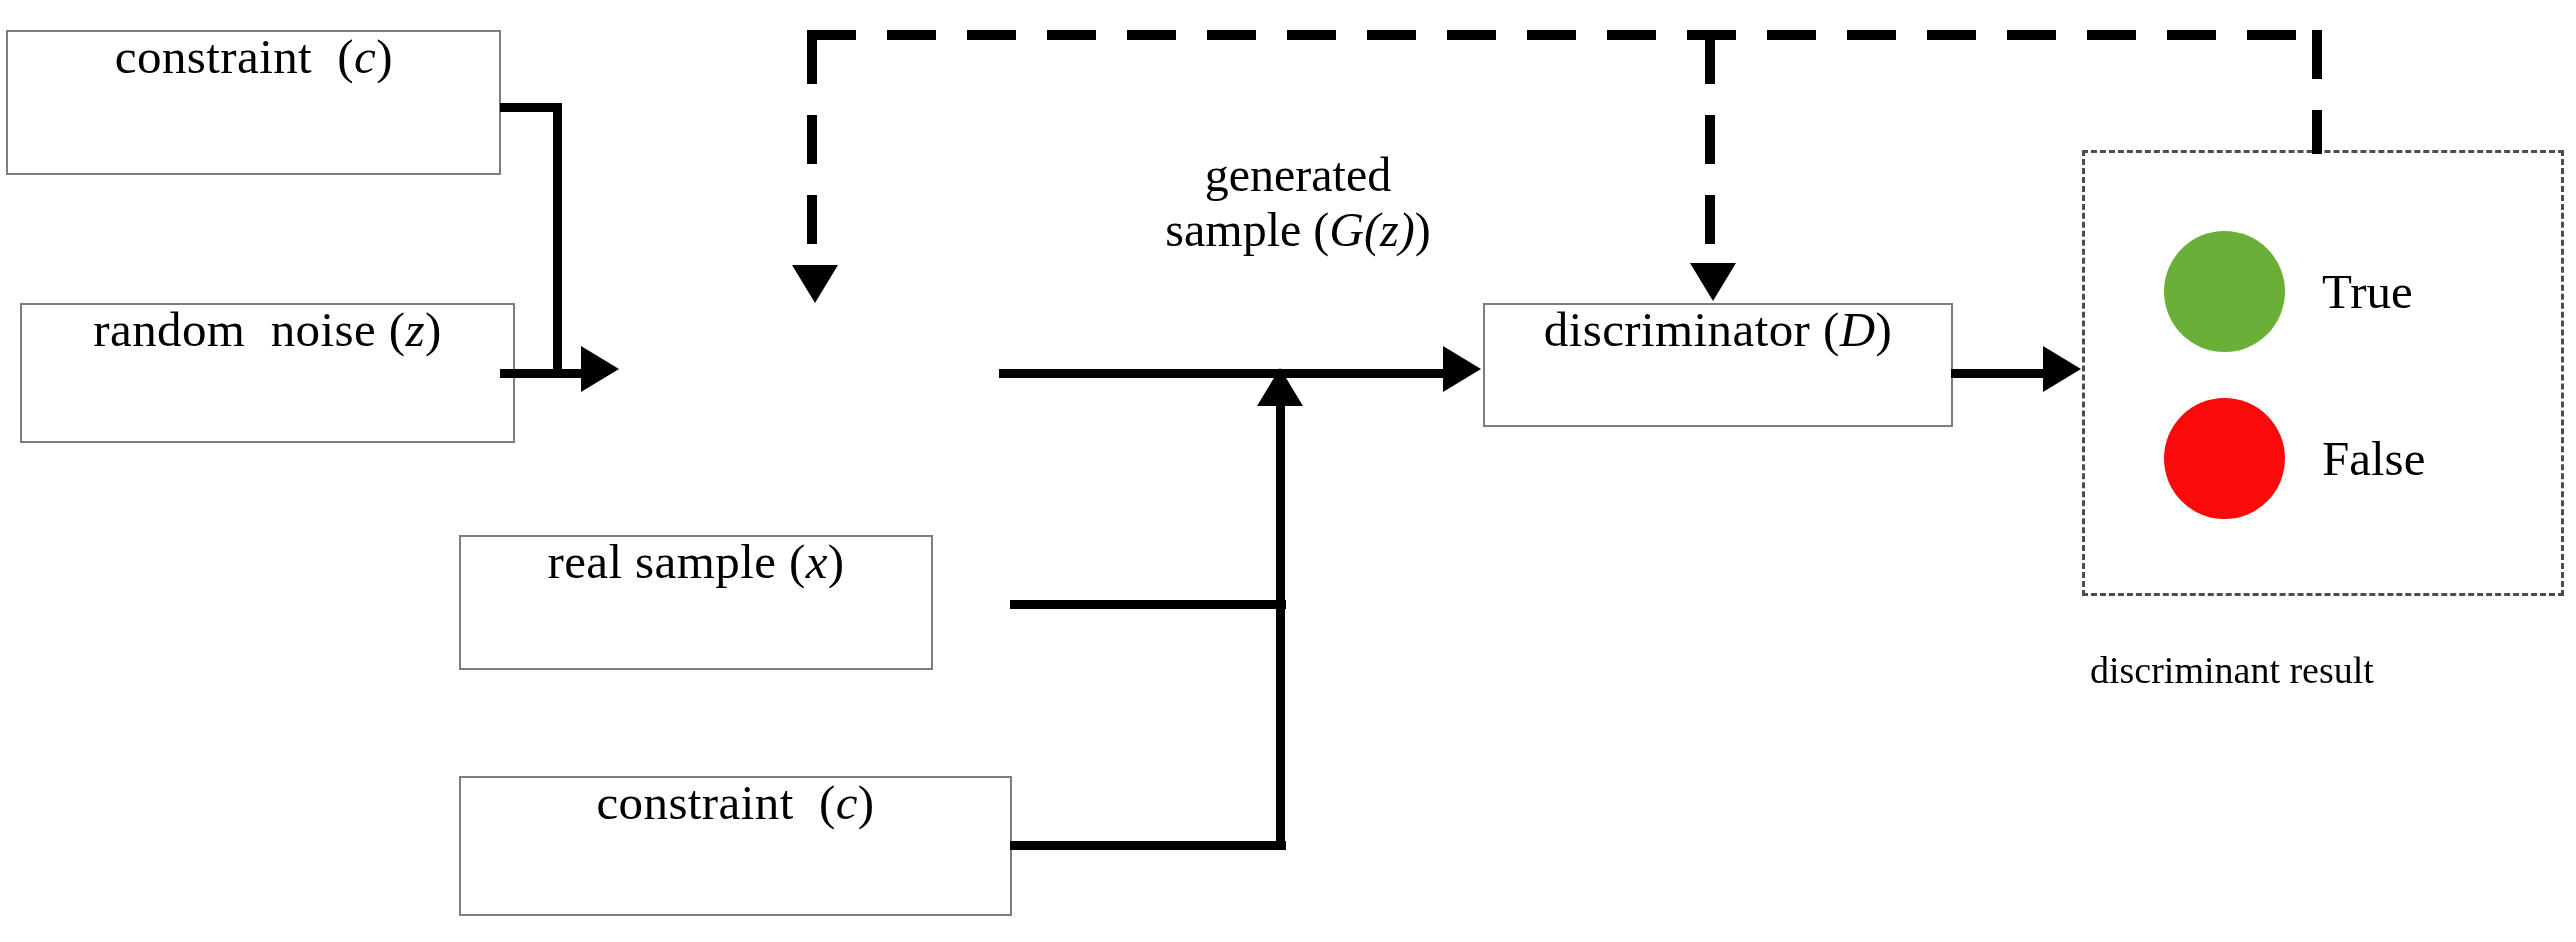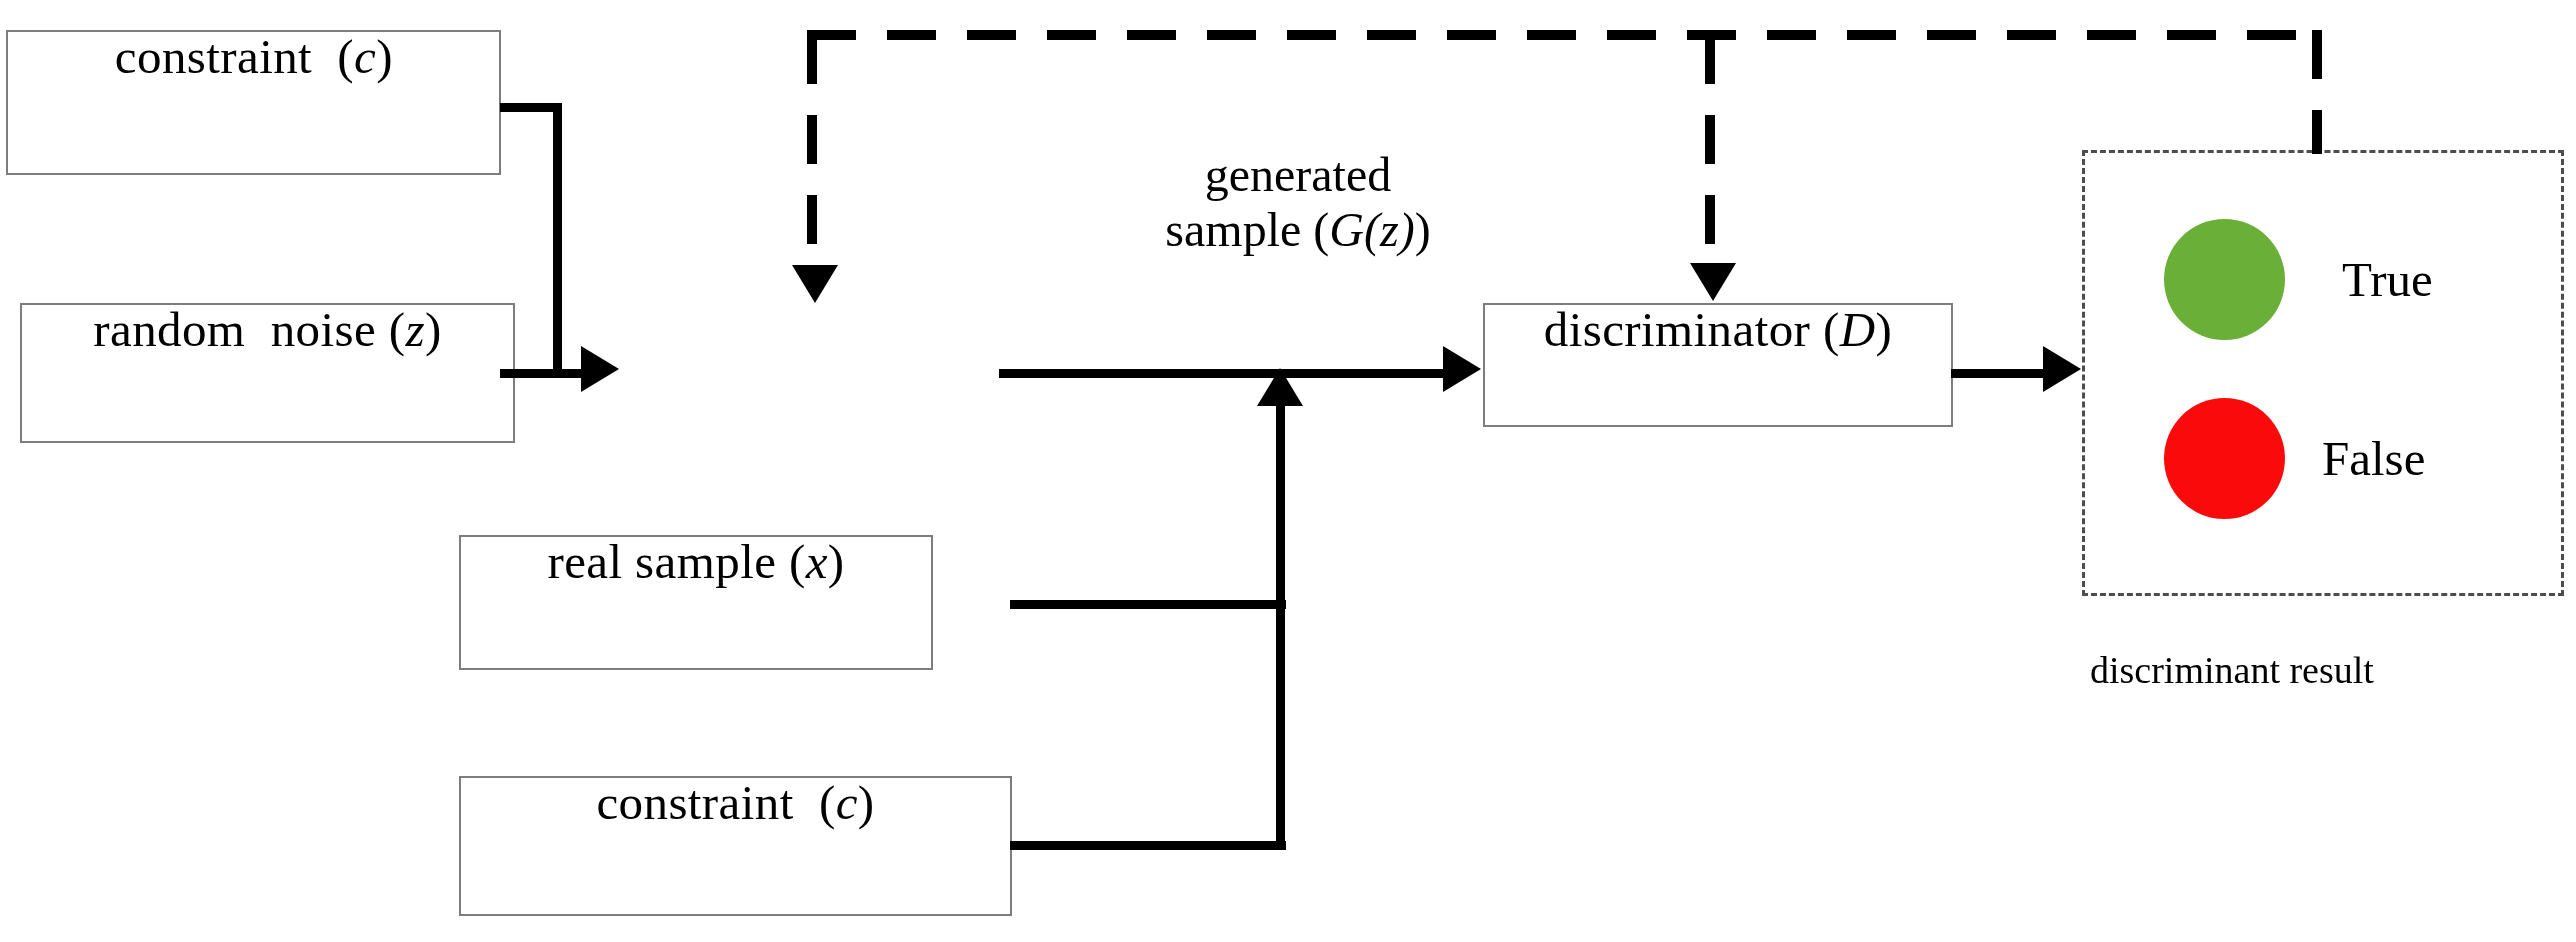--- a/index.html
+++ b/index.html
@@ -89,21 +89,21 @@
 
   <div class="node" style="left:459px; top:776px; width:553px; height:140px;">
     <span class="lbl">constraint  (<em class="sym">c</em>)</span>
   </div>
 
   <div class="edge-label" style="left:1067px; top:147px; width:462px;">generated
 sample (<em class="sym">G(<em class="sym">z</em>)</em>)</div>
 
   <div class="dashed-box" style="left:2082px; top:150px; width:482px; height:446px;"></div>
 
-  <div class="result-row" style="left:2164px; top:219px;gap:20px;">
+  <div class="result-row" style="left:2164px; top:231px;">
     <span class="dot" style="width:121px;height:121px;background:#6aaf38;"></span>
     <span class="dot-label">True</span>
   </div>
 
   <div class="result-row" style="left:2164px; top:398px;">
     <span class="dot" style="width:121px;height:121px;background:#fa0a0a;"></span>
     <span class="dot-label">False</span>
   </div>
 
   <div class="caption" style="left:2090px; top:651px;">discriminant result</div>

